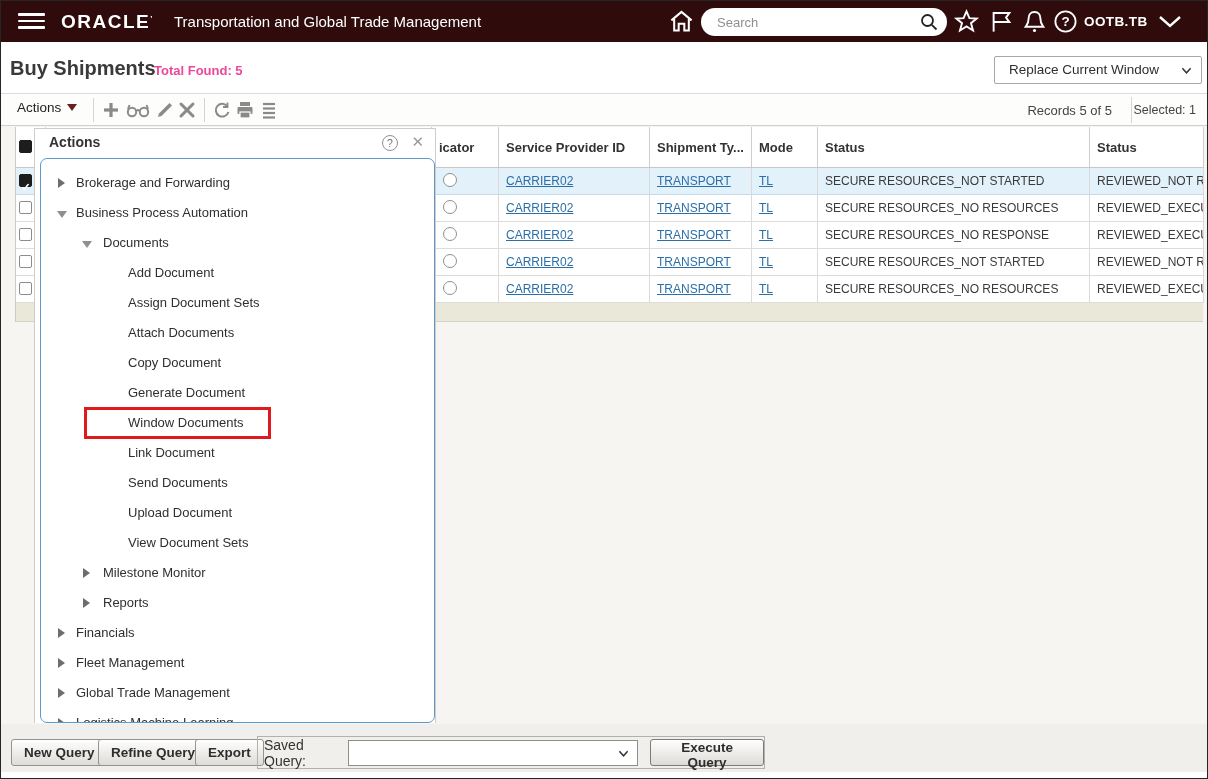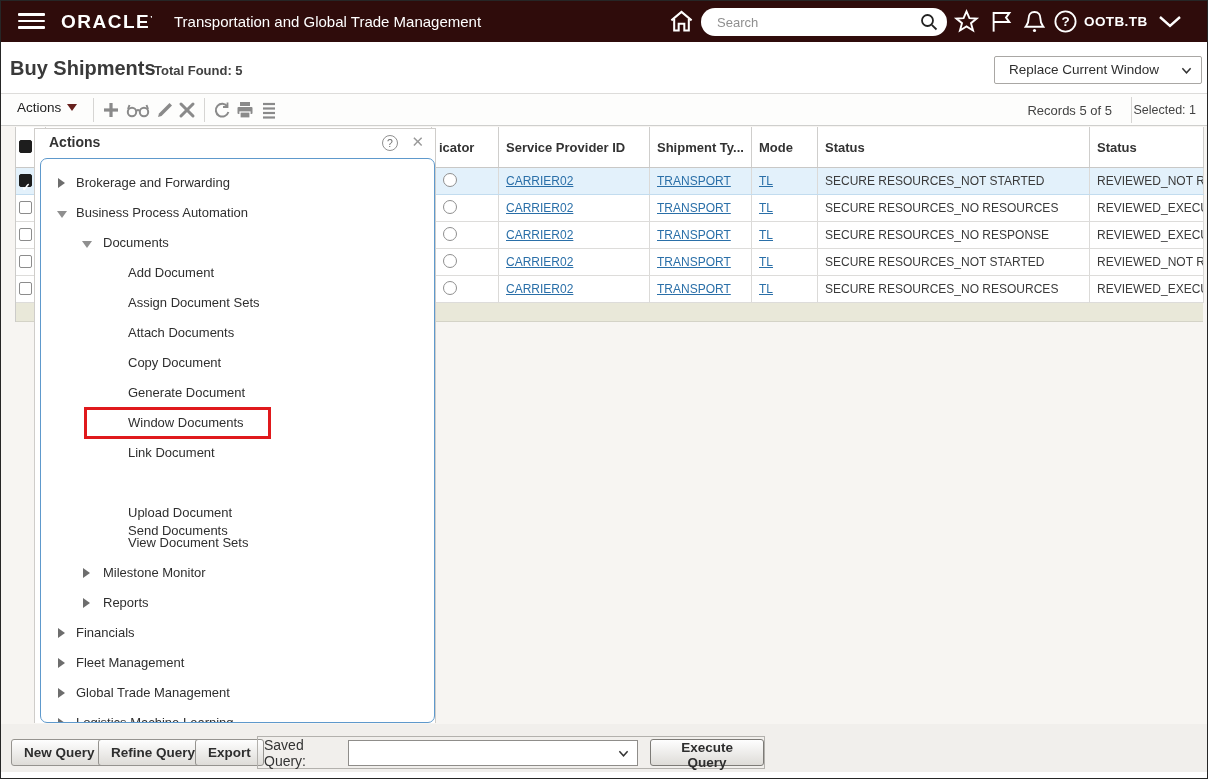--- a/index.html
+++ b/index.html
@@ -22,21 +22,21 @@
   .bicon svg { width:100%; height:100%; }
   #search-wrap { position:absolute; left:700px; top:7px; width:246px; height:28px; background:#fff; border-radius:14px; }
   #search-input { position:absolute; left:16px; top:1px; width:190px; height:26px; border:0; outline:0; font-size:13px; color:#333; background:transparent; font-family:"Liberation Sans", sans-serif; }
   #search-input::placeholder { color:#8f8f8f; opacity:1; }
   #search-mag { position:absolute; right:9px; top:5px; width:18px; height:18px; }
   #user-name { position:absolute; left:1083px; top:13px; color:#fff; font-size:13.5px; font-weight:bold; letter-spacing:.4px; cursor:pointer; }
 
   
   #page-head { position:absolute; left:0; top:41px; width:100%; height:52px; background:#fff; border-bottom:1px solid #dddcda; }
   #page-title { position:absolute; left:9px; top:15px; font-size:20px; font-weight:bold; color:#3a3a3a; }
-  #total-found { position:absolute; left:153px; top:21px; font-size:13px; font-weight:bold; color:#404040; }
+  #total-found { position:absolute; left:153px; top:21px; font-size:13px; font-weight:bold; color:#ec4899; }
   #window-select { position:absolute; left:993px; top:14px; width:208px; height:28px; background:#fff; border:1px solid #a9a7a4; border-radius:2px; font-size:13.5px; color:#2e2e2e; line-height:26px; padding-left:14px; cursor:pointer; }
   #window-select .chev { position:absolute; right:9px; top:8px; width:11px; height:11px; }
 
   
   #toolbar { position:absolute; left:0; top:93px; width:100%; height:32px; background:#fdfdfc; border-bottom:1px solid #cfcfcd; }
   #actions-btn { position:absolute; left:16px; top:6px; font-size:13.5px; color:#222; cursor:pointer; }
   #actions-btn .caret { display:inline-block; width:0; height:0; border-left:5px solid transparent; border-right:5px solid transparent; border-top:7px solid #67201d; margin-left:6px; vertical-align:1px; }
   .tsep { position:absolute; top:4px; width:1px; height:24px; background:#d6d5d3; }
   .ticon { position:absolute; top:6px; width:20px; height:20px; cursor:pointer; }
   .ticon svg { width:100%; height:100%; }
@@ -315,21 +315,21 @@
           <span class="lbl" style="left: 87px;">Generate Document</span>
         </div>
         <div class="tree-item">
           <span class="lbl" style="left: 87px;">Window Documents</span>
           <div class="red-box"></div>
         </div>
         <div class="tree-item">
           <span class="lbl" style="left: 87px;">Link Document</span>
         </div>
         <div class="tree-item">
-          <span class="lbl" style="left: 87px; margin-top: 48px;">Send Documents</span>
+          <span class="lbl" style="left: 87px;">Send Documents</span>
         </div>
         <div class="tree-item">
           <span class="lbl" style="left: 87px;">Upload Document</span>
         </div>
         <div class="tree-item">
           <span class="lbl" style="left: 87px;">View Document Sets</span>
         </div>
         <div class="tree-item">
           <span class="tri-r" style="left: 42px;"></span>
           <span class="lbl" style="left: 62px;">Milestone Monitor</span>

